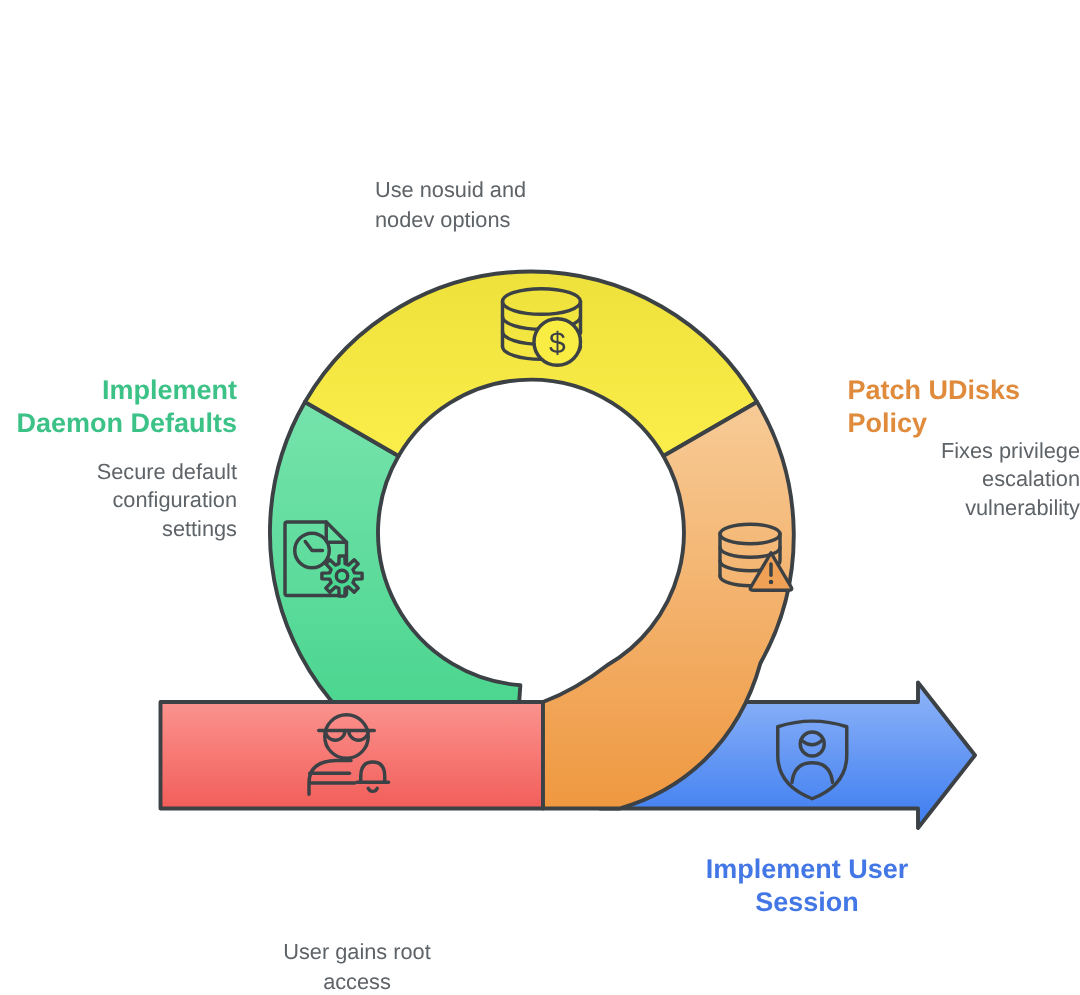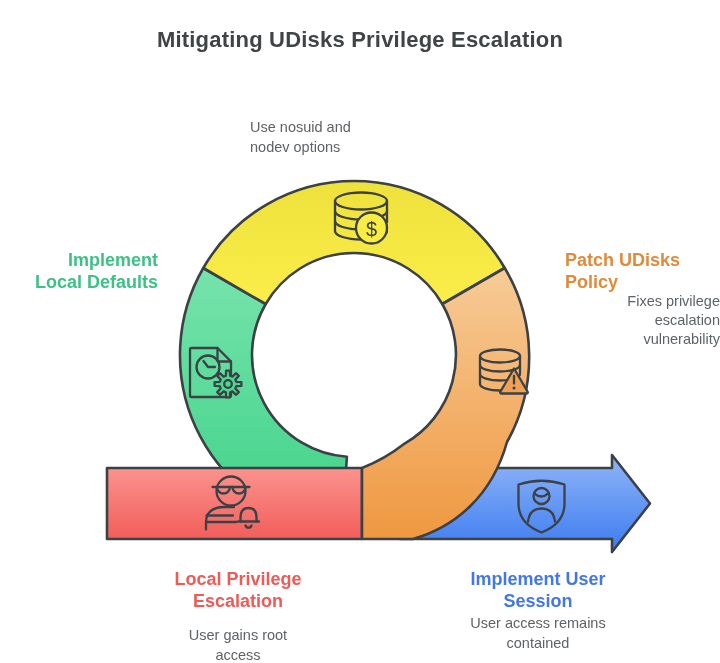--- a/index.html
+++ b/index.html
@@ -131,38 +131,36 @@
     </g>
 
     <g>
       <path class="ic" d="M 518.5 484.5 Q 541.5 477 564.5 484.5 L 564.5 503.5 Q 564.5 523.5 541.5 532.5 Q 518.5 523.5 518.5 503.5 Z"></path>
       <circle class="ic" cx="541.5" cy="496" r="8"></circle>
       <path class="ic" d="M 534.8 493.8 Q 541.5 499.5 548.2 493.3"></path>
       <path class="ic" d="M 528 521.5 Q 529.5 508.5 541.5 508.5 Q 553.5 508.5 555 521.5"></path>
     </g>
   </svg>
 
-  <h1 class="page-title">Mitigating UDisks Privilege Escalation</h1>
 
   <div class="step-desc d-enforce">Use nosuid and
 nodev options</div>
 
   <div class="step-heading h-policy" style="color: rgb(60, 194, 135);">Implement
-Local Defaults</div>
+Daemon Defaults</div>
+  <div class="step-desc d-policy">Secure default
+configuration
+settings</div>
 
   <div class="step-heading h-patch" style="color: rgb(224, 139, 60);">Patch UDisks
 Policy</div>
   <div class="step-desc d-patch">Fixes privilege
 escalation
 vulnerability</div>
 
-  <div class="step-heading h-local" style="color: rgb(235, 91, 88);">Local Privilege
-Escalation</div>
   <div class="step-desc d-local">User gains root
 access</div>
 
   <div class="step-heading h-restricted" style="color: rgb(67, 119, 230);">Implement User
 Session</div>
-  <div class="step-desc d-restricted">User access remains
-contained</div>
 
 
 </div>
 
 </body></html>

